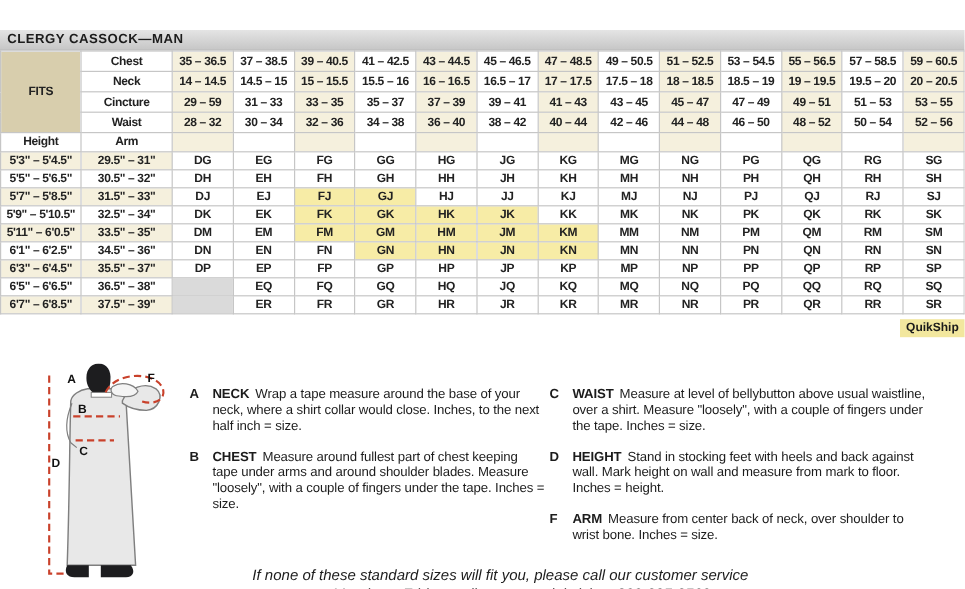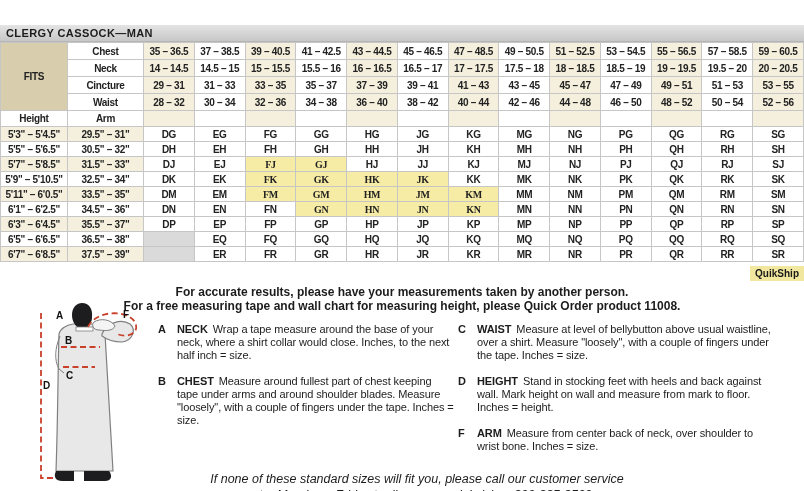--- a/index.html
+++ b/index.html
@@ -17,21 +17,21 @@
              padding-left:6px;letter-spacing:.4px;}
   table.chart{border-collapse:collapse;table-layout:fixed;width:804px;}
   table.chart td{border:1px solid var(--grid);padding:0;text-align:center;font-weight:bold;
                  font-size:10px;letter-spacing:-0.3px;white-space:nowrap;overflow:hidden;color:#222;}
   tr.row-meas td{height:16px;}
   tr.row-head td{height:15px;}
   tr.row-code td{height:14px;}
   td.fits{background:var(--tan);font-size:12px;letter-spacing:.5px;}
   td.mlabel{text-align:right;padding-right:5px;font-size:10.5px;}
   td.cream{background:var(--cream);}
-  td.hl{background:var(--hl);font-family:Liberation Serif, serif;}
+  td.hl{background:var(--hl);}
   td.grayc{background:var(--graycell);}
   td.hhead,td.hcell{text-align:left;padding-left:4px;letter-spacing:-0.4px;}
   td.hhead{font-size:10.5px;letter-spacing:0;}
   td.ahead{font-size:10.5px;letter-spacing:0;}
   .quikship-row{position:absolute;top:238px;right:0;padding-left:12px;}
   .quikship{display:inline-block;background:var(--qs);font-weight:bold;font-size:10px;
             padding:2px 5px;color:#1a1a1a;}
 
   
   .notes{position:absolute;top:260px;left:0;width:804px;text-align:center;
@@ -96,21 +96,21 @@
           <td class="range cream">17 – 17.5</td>
           <td class="range">17.5 – 18</td>
           <td class="range cream">18 – 18.5</td>
           <td class="range">18.5 – 19</td>
           <td class="range cream">19 – 19.5</td>
           <td class="range">19.5 – 20</td>
           <td class="range cream">20 – 20.5</td>
         </tr>
         <tr class="row-meas">
           <td class="mlabel">Cincture</td>
-          <td class="range cream">29 – 31</td>
+          <td class="range cream">29 – 59</td>
           <td class="range">31 – 33</td>
           <td class="range cream">33 – 35</td>
           <td class="range">35 – 37</td>
           <td class="range cream">37 – 39</td>
           <td class="range">39 – 41</td>
           <td class="range cream">41 – 43</td>
           <td class="range">43 – 45</td>
           <td class="range cream">45 – 47</td>
           <td class="range">47 – 49</td>
           <td class="range cream">49 – 51</td>
@@ -303,24 +303,20 @@
           <td class="code">RR</td>
           <td class="code">SR</td>
         </tr>
       </tbody>
   </table>
 
   <div class="quikship-row">
     <span class="quikship">QuikShip</span>
   </div>
 
-  <div class="notes">
-    <div>For accurate results, please have your measurements taken by another person.</div>
-    <div>For a free measuring tape and wall chart for measuring height, please Quick Order product 11008.</div>
-  </div>
 
   <svg class="figure" width="132" height="212" viewBox="0 0 132 212">
 
     <polyline points="15,10 15,175 42,175" fill="none" stroke="#c9412b" stroke-width="1.8" stroke-dasharray="6 3.5"></polyline>
 
     <path d="M33,31 C34,26 40,22 47,21 L67,21 C74,23 78,27 79,31
              C80,46 83,102 87,168 L30,168 C32,110 32,60 33,31 Z" fill="#e8e8e8" stroke="#7f7f7f" stroke-width="1.2"></path>
 
     <path d="M34,33 C29,45 28,57 33,66 L38,70" fill="none" stroke="#7f7f7f" stroke-width="1"></path>
 

